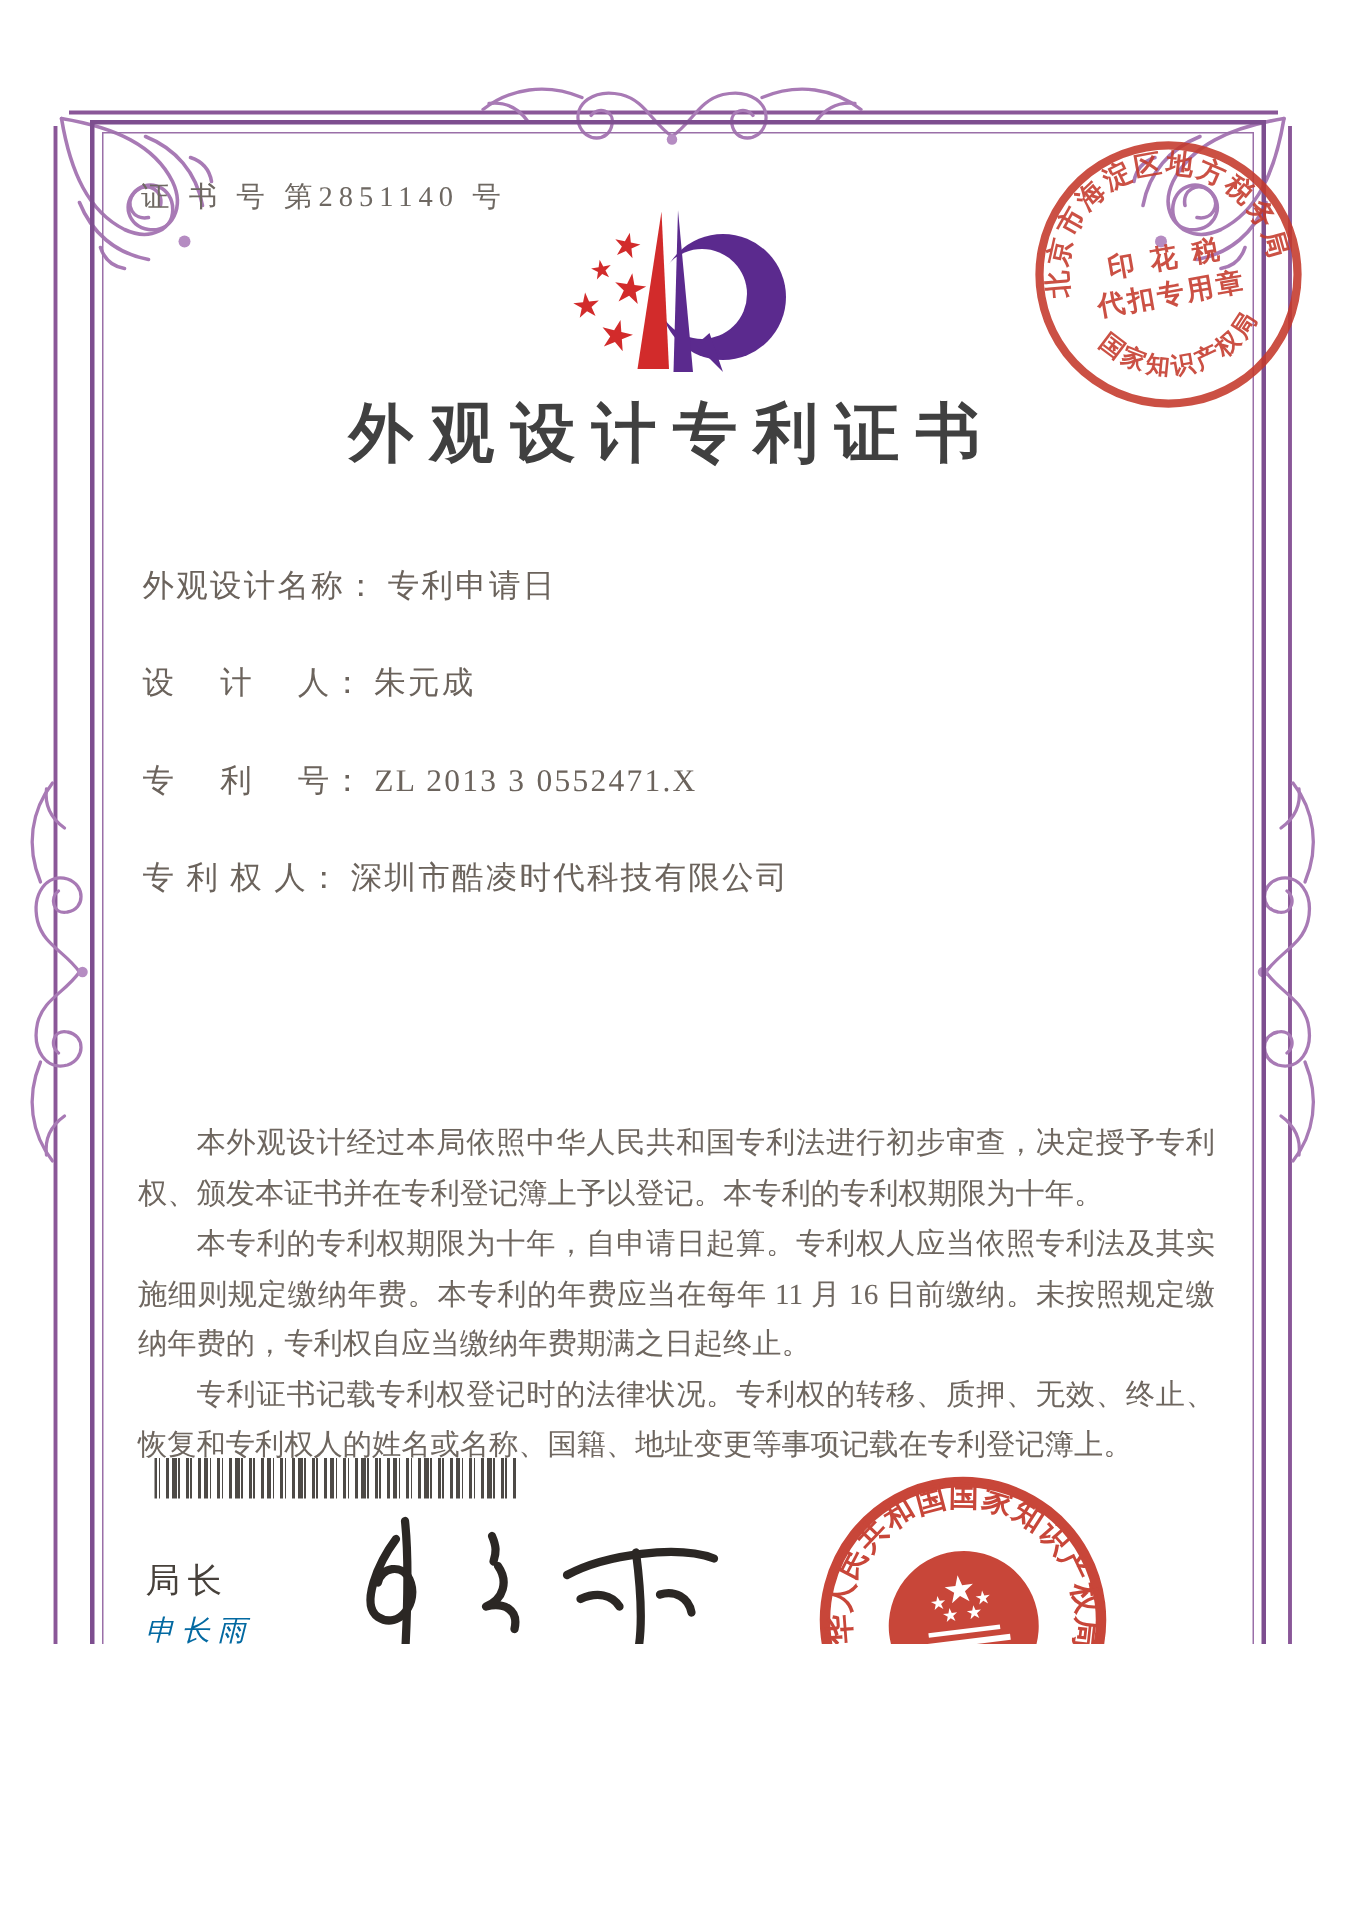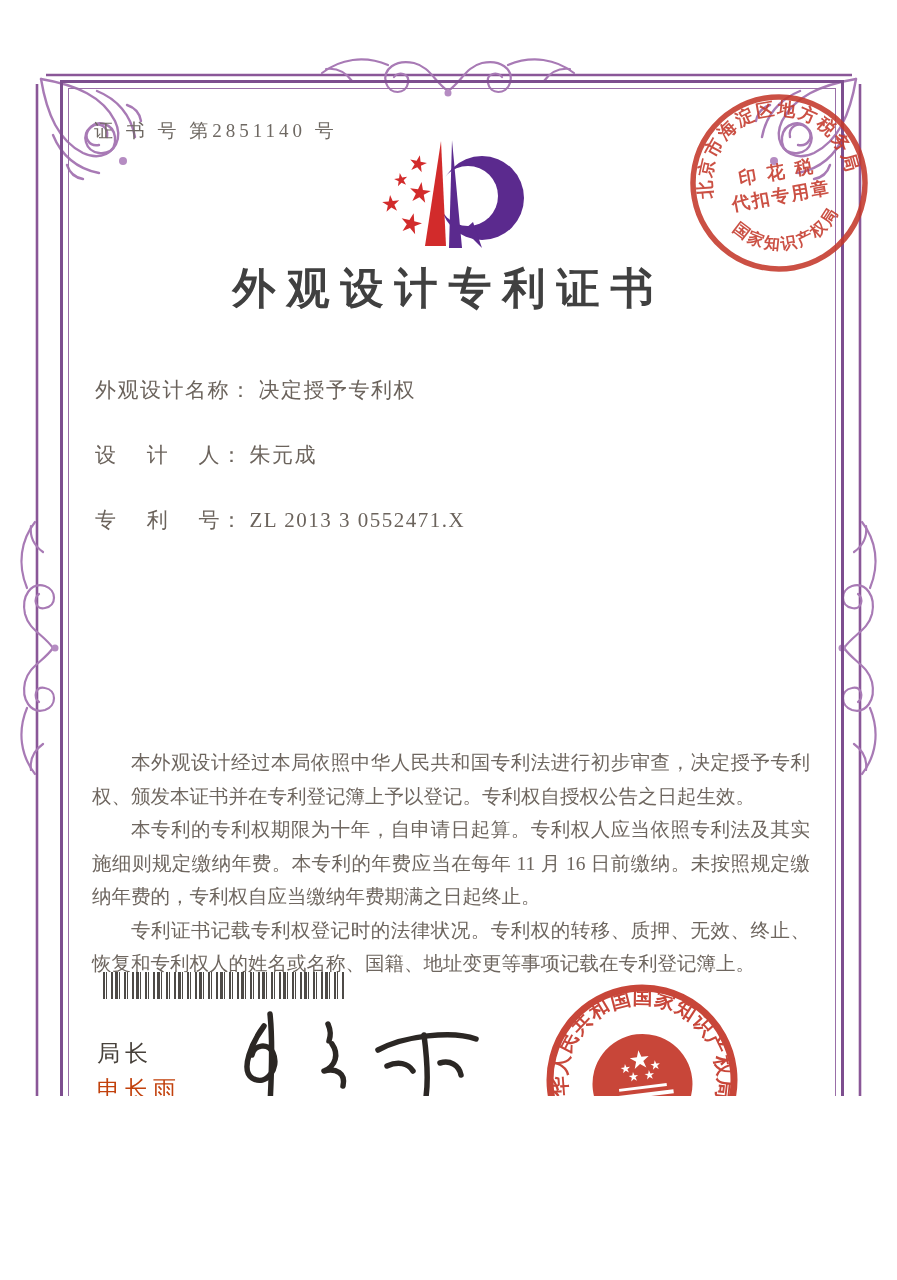--- a/index.html
+++ b/index.html
@@ -38,21 +38,21 @@
   .body-text p{margin:0;text-indent:2em;}
   .barcode{
     position:absolute;left:103px;top:972px;width:243px;height:27px;
     background:repeating-linear-gradient(90deg,
       #2e2a26 0 2px,#fff 2px 3px,#2e2a26 3px 4px,#fff 4px 8px,
       #2e2a26 8px 10px,#fff 10px 12px,#2e2a26 12px 15px,#fff 15px 16px,
       #2e2a26 16px 17px,#fff 17px 21px);
     opacity:.85;
   }
   .official-title{position:absolute;left:97px;top:1038px;font-size:23px;letter-spacing:5px;color:#47413b;}
-  .official-name{position:absolute;left:97px;top:1074px;font-size:23px;letter-spacing:5px;color:#c2410c;}
+  .official-name{position:absolute;left:97px;top:1074px;font-size:19px;letter-spacing:5px;color:#0369a1;font-style:italic;}
   .signature{position:absolute;left:212px;top:1008px;width:280px;height:132px;}
   .tax-seal{position:absolute;left:684px;top:88px;width:190px;height:190px;transform:rotate(-10deg);opacity:.88;}
   .sipo-seal{position:absolute;left:542px;top:980px;width:200px;height:200px;transform:rotate(-7deg);opacity:.93;}
   .seal-date{
     position:absolute;left:552px;top:1106px;z-index:5;
     font-size:22px;letter-spacing:3px;color:#6f665e;opacity:.9;
   }
   .footer{
     position:absolute;left:0;top:1166px;width:897px;text-align:center;
     font-size:12px;letter-spacing:5px;color:#8b837b;
@@ -136,32 +136,35 @@
     <use href="#star" transform="translate(71,42) scale(7) rotate(-10)" fill="#d22b2b"></use>
     <use href="#star" transform="translate(90,55) scale(11) rotate(8)" fill="#d22b2b"></use>
     <use href="#star" transform="translate(61,66) scale(9) rotate(-6)" fill="#d22b2b"></use>
     <use href="#star" transform="translate(81,86) scale(11) rotate(14)" fill="#d22b2b"></use>
   </svg>
 
   <div class="title">外观设计专利证书</div>
 
   <div class="fields">
     <div class="field">
-      <span class="lab">外观设计名称：</span><span>决定授予专利权</span>
+      <span class="lab">外观设计名称：</span><span>专利申请日</span>
     </div>
     <div class="field">
       <span class="lab">设　 计　 人：</span><span>朱元成</span>
     </div>
     <div class="field">
       <span class="lab">专　 利　 号：</span><span>ZL 2013 3 0552471.X</span>
     </div>
+    <div class="field">
+      <span class="lab">专 利 权 人：</span><span>深圳市酷凌时代科技有限公司</span>
+    </div>
   </div>
 
   <div class="body-text">
-    <p>本外观设计经过本局依照中华人民共和国专利法进行初步审查，决定授予专利权、颁发本证书并在专利登记簿上予以登记。专利权自授权公告之日起生效。</p>
+    <p>本外观设计经过本局依照中华人民共和国专利法进行初步审查，决定授予专利权、颁发本证书并在专利登记簿上予以登记。本专利的专利权期限为十年。</p>
     <p>本专利的专利权期限为十年，自申请日起算。专利权人应当依照专利法及其实施细则规定缴纳年费。本专利的年费应当在每年 11 月 16 日前缴纳。未按照规定缴纳年费的，专利权自应当缴纳年费期满之日起终止。</p>
     <p>专利证书记载专利权登记时的法律状况。专利权的转移、质押、无效、终止、恢复和专利权人的姓名或名称、国籍、地址变更等事项记载在专利登记簿上。</p>
   </div>
 
   <div class="barcode"></div>
 
   <div class="official-title">局长</div>
   <div class="official-name">申长雨</div>
 
   <svg class="signature" viewBox="0 0 280 132">

